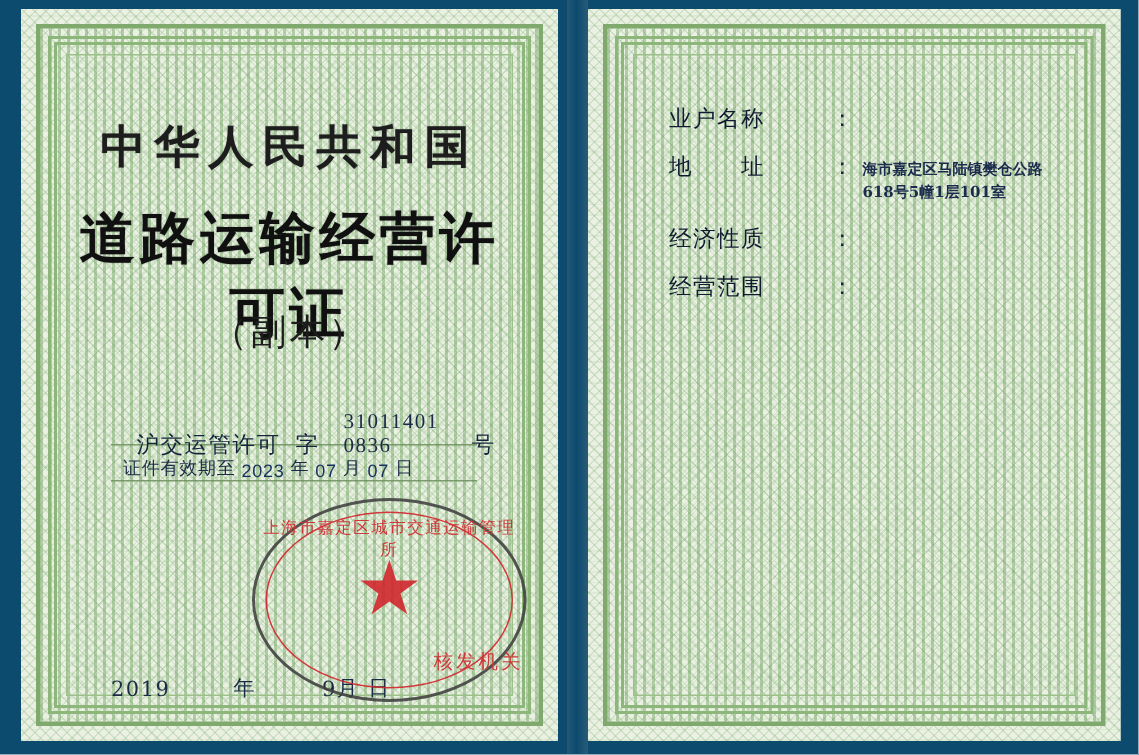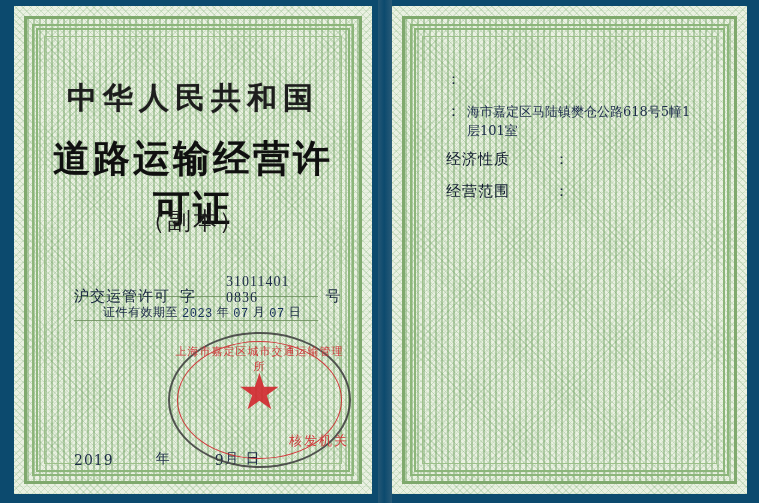--- a/index.html
+++ b/index.html
@@ -133,43 +133,42 @@
     top: 232px;
     left: 24px;
     right: 20px;
     display: flex;
     align-items: flex-end;
     font-family: "DejaVu Serif", "Liberation Serif", serif;
     font-size: 15px;
     color: #15243d;
     letter-spacing: 1px;
   }
-  .license-line .lbl { white-space: nowrap; }
+  .license-line .lbl { white-space: nowrap; margin-left: 17px; }
   .license-line .zi { margin: 0 10px; }
   .license-line .num {
     font-family: "Liberation Serif", serif;
     font-size: 14px;
     color: #1b2a47;
     border-bottom: 0px;
-    padding: 0 20px;
+    padding: 0 6px;
   }
   .license-line .hao { margin-left: 16px; }
 
   .valid-line {
     position: absolute;
     top: 262px;
     left: 32px;
     right: 20px;
     display: flex;
     align-items: flex-end;
-    font-family: Liberation Mono, monospace;
+    font-family: Liberation Sans, sans-serif;
     font-size: 12px;
     color: #1b2a47;
     letter-spacing: 0.5px;
-    margin-left: 21px;
   }
   .valid-line .v { padding: 0 4px; color:#17305c; }
 
   .rule {
     position: absolute;
     left: 24px;
     right: 18px;
     border-bottom: 1px solid #6d8f5e;
     opacity: 0.85;
   }
@@ -268,21 +267,21 @@
     font-size: 13px;
     color: #1d2c4d;
     line-height: 1.45;
     word-break: break-all;
   }
   .f1 { top: 28px; }
   .f2 { top: 60px; }
   .f3 { top: 108px; }
   .f4 { top: 140px; }
 
-  .f-value.two-line { font-size: 13px; }
+  .f-value.two-line { font-size: 10px; font-weight: bold; }
 </style>
 </head>
 <body>
 
 <div class="page">
 
   <div class="cert cert-left">
     <div class="guilloche"></div>
     <div class="frame-outer"></div>
     <div class="frame-mid"></div>
@@ -341,24 +340,26 @@
   <div class="cert cert-right">
     <div class="guilloche"></div>
     <div class="frame-outer"></div>
     <div class="frame-mid"></div>
     <div class="frame-inner"></div>
     <div class="inner-field"></div>
 
     <div class="content">
 
       <div class="field f1">
+        <span class="f-label">业户名称</span>
         <span class="f-colon">：</span>
       </div>
 
       <div class="field f2">
+        <span class="f-label">地　　址</span>
         <span class="f-colon">：</span>
         <span class="f-value two-line">海市嘉定区马陆镇樊仓公路618号5幢1层101室</span>
       </div>
 
       <div class="field f3">
         <span class="f-label">经济性质</span>
         <span class="f-colon">：</span>
       </div>
 
       <div class="field f4">

